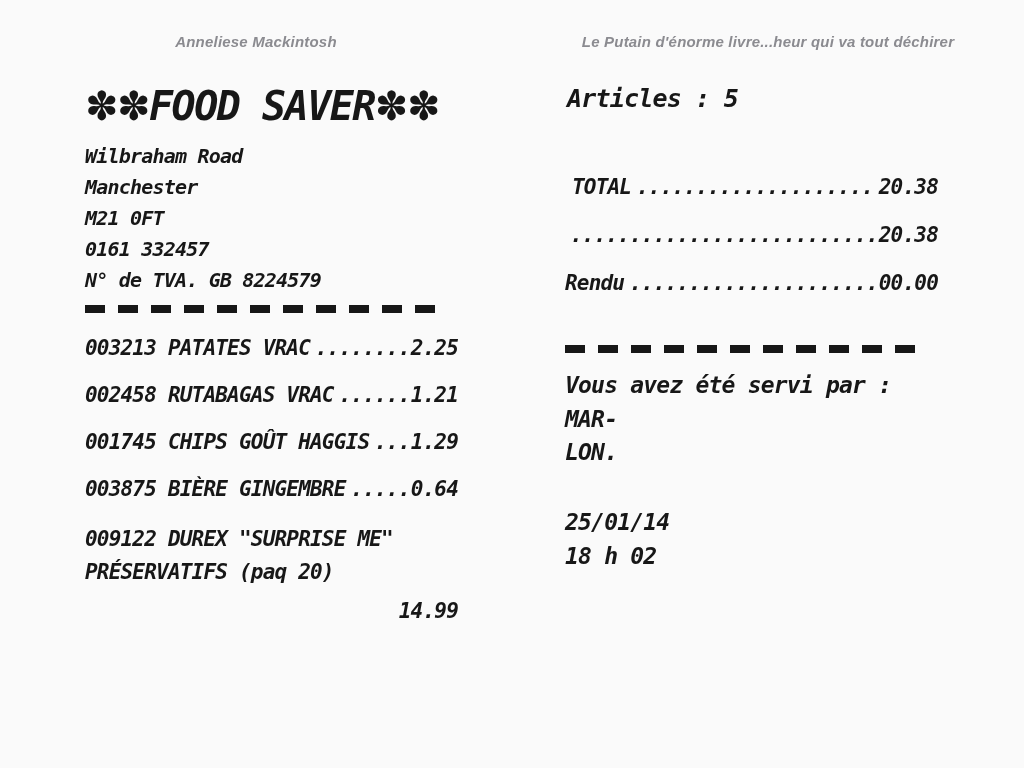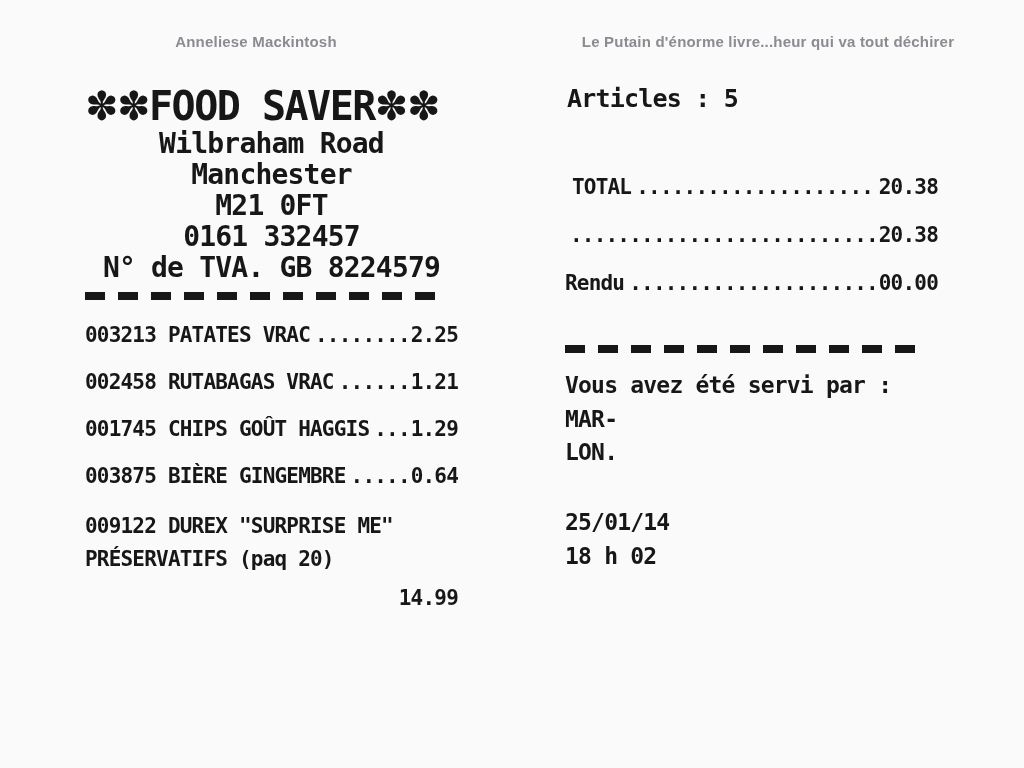--- a/index.html
+++ b/index.html
@@ -3,20 +3,21 @@
 <meta charset="utf-8">
 <style>
   html, body { margin: 0; padding: 0; }
   body { background: #fafafa; }
   .canvas {
     position: relative;
     width: 1024px;
     height: 768px;
     background: #fafafa;
     overflow: hidden;
+    font-style: italic;
   }
   .running-header {
     position: absolute;
     top: 33px;
     font-family: "Liberation Sans", sans-serif;
     font-weight: 600;
     font-size: 15px;
     letter-spacing: 0.2px;
     color: #8b8b90;
     text-align: center;
@@ -39,22 +40,22 @@
 
   .receipt-title {
     font-size: 40px;
     line-height: 44px;
     letter-spacing: -1.5px;
     white-space: nowrap;
   }
   .stars { font-family: "DejaVu Sans", sans-serif; font-weight: 700; }
 
   .address {
-    text-align: center;
-    font-size: 28px;
+    margin-top: 13px;
+    font-size: 20px;
     line-height: 31px;
   }
 
   .dashes {
     width: 361px;
     height: 8px;
     background: repeating-linear-gradient(90deg, #171717 0 20px, transparent 20px 33px);
   }
   .col-left  .dashes { margin-top: 9px; }
   .col-right .dashes { margin-top: 48px; }

